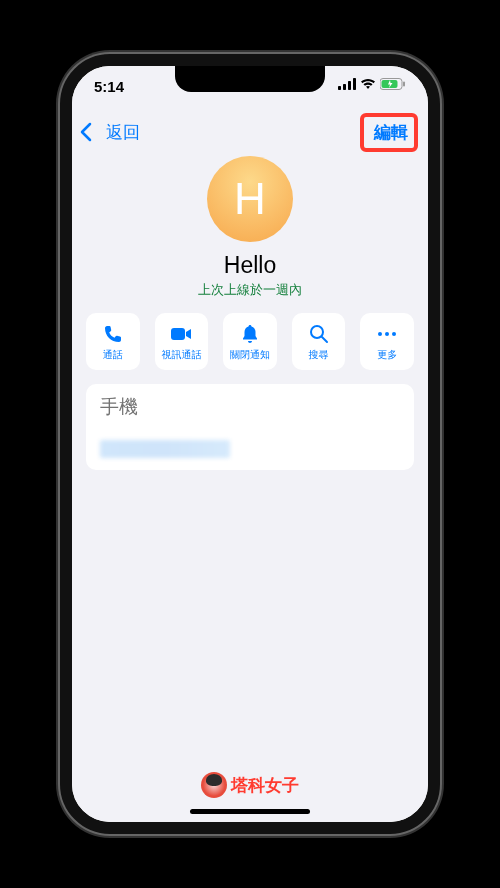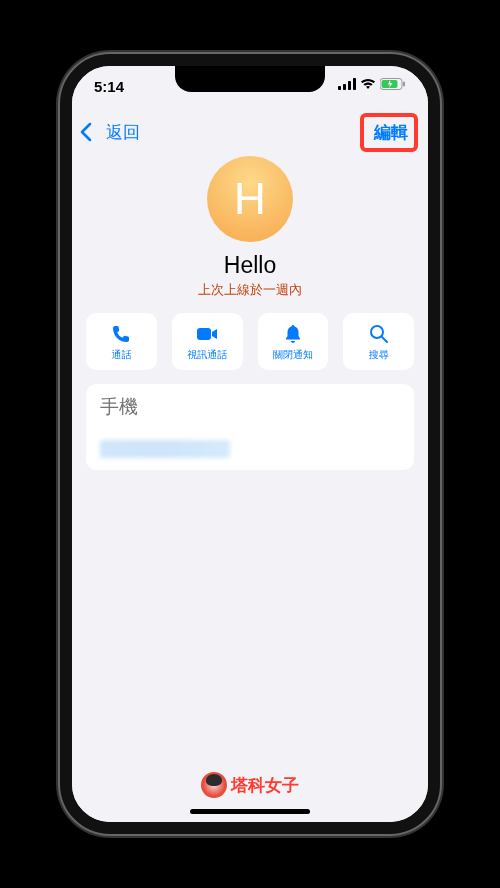--- a/index.html
+++ b/index.html
@@ -111,21 +111,21 @@
       margin-top: 2px;
     }
     .contact-name {
       font-size: 23px;
       font-weight: 400;
       margin-top: 10px;
       color: #000;
     }
     .subtitle {
       font-size: 13px;
-      color: #c2410c;
+      color: #15803d;
       margin-top: 2px;
     }
     .action-row {
       display: flex;
       gap: 15px;
       margin-top: 14px;
       width: 100%;
     }
     .action-btn {
       flex: 1;
@@ -292,20 +292,30 @@
         </div>
         <div class="action-btn">
           <span class="action-icon">
             <svg width="20" height="20" viewBox="0 0 20 20">
                 <circle cx="8" cy="8" r="6" fill="none" stroke="#007aff" stroke-width="2"></circle>
                 <path d="M13 13 L18 18" stroke="#007aff" stroke-width="2" stroke-linecap="round"></path>
               </svg>
           </span>
           <span class="action-label">搜尋</span>
         </div>
+        <div class="action-btn">
+          <span class="action-icon">
+            <svg width="20" height="6" viewBox="0 0 20 6">
+                <circle cx="3" cy="3" r="2" fill="#007aff"></circle>
+                <circle cx="10" cy="3" r="2" fill="#007aff"></circle>
+                <circle cx="17" cy="3" r="2" fill="#007aff"></circle>
+              </svg>
+          </span>
+          <span class="action-label">更多</span>
+        </div>
       </div>
 
       <div class="info-card">
         <div class="info-label">手機</div>
         <div class="phone-blur"></div>
       </div>
     </div>
 
     <div class="watermark">
       <div class="wm-avatar"></div>

